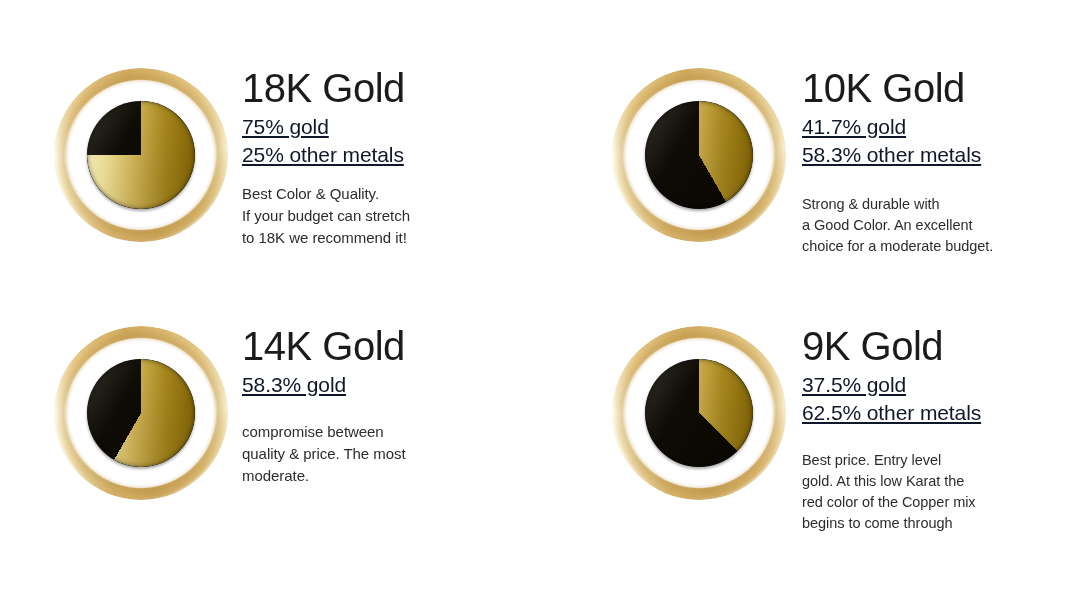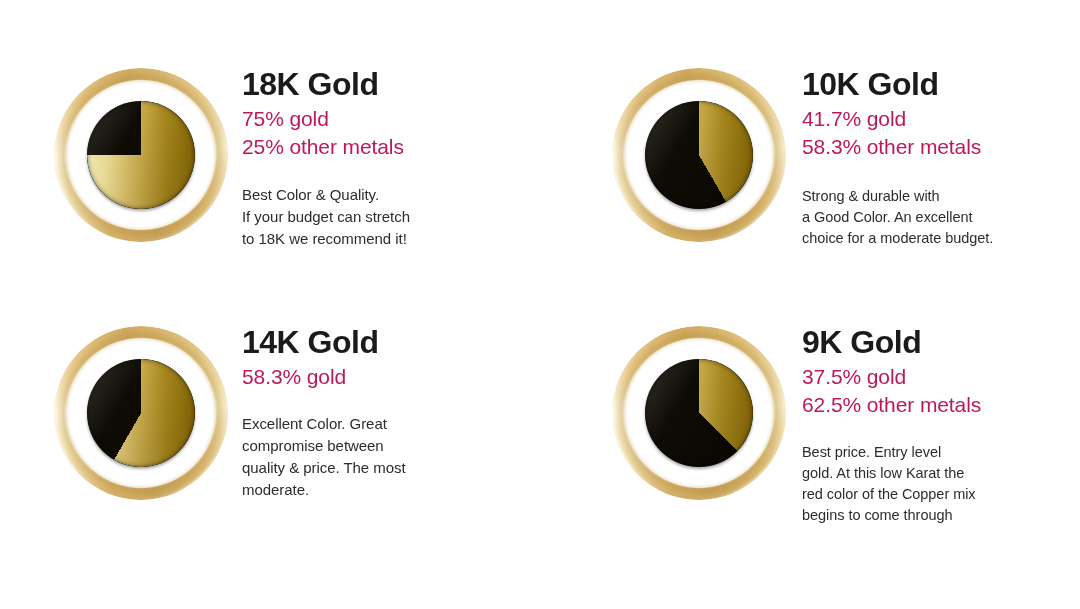--- a/index.html
+++ b/index.html
@@ -143,40 +143,41 @@
   }
 
   
   .text {
     margin-left: 12px;
     padding-top: 6px;
     width: 300px;
   }
 
   .title {
-    font-size: 32px;
-    font-weight: 700;
+    font-size: 40px;
+    font-weight: 400;
     line-height: 1.02;
     letter-spacing: -0.5px;
     color: #1b1b1b;
     margin: 0 0 4px 0;
     white-space: nowrap;
   }
 
   .pct {
     font-size: 21px;
     font-weight: 400;
     line-height: 1.36;
-    color: #be185d;
+    color: #0f172a;
     letter-spacing: -0.1px;
     white-space: nowrap;
+    text-decoration: underline;
   }
 
   .desc {
-    margin-top: 22px;
+    margin-top: 13px;
     font-size: 15px;
     line-height: 1.46;
     color: #2d2d2d;
     letter-spacing: -0.05px;
   }
   .desc-line { white-space: nowrap; }
 
   
   .card-10k .text, .card-9k .text { margin-left: 14px; width: 290px; }
   .card-10k .desc { margin-top: 24px; font-size: 14.5px; }
@@ -245,21 +246,20 @@
           <div style="position: absolute; inset: 0px; border-radius: 50%; pointer-events: none;"></div>
           <div style="position: absolute; inset: 0px; border-radius: 50%; background: linear-gradient(90deg, rgb(239, 230, 171) 0%, rgb(230, 216, 143) 18%, rgb(207, 177, 82) 45%, rgb(171, 138, 28) 72%, rgb(142, 109, 4) 100%); mask: conic-gradient(rgb(0, 0, 0) 0deg, rgb(0, 0, 0) 209.9deg, transparent 209.9deg, transparent 360deg);"></div>
         <div class="pie-gloss"></div>
         <div class="pie-edge"></div>
       </div>
     </div>
     <div class="text">
       <div class="title">14K Gold</div>
       <div class="pct">58.3% gold</div>
       <div class="desc">
-        <div class="desc-line">Excellent Color. Great</div>
         <div class="desc-line">compromise between</div>
         <div class="desc-line">quality &amp; price. The most</div>
         <div class="desc-line">moderate.</div>
       </div>
     </div>
   </div>
 
   <div class="card card-9k">
     <div class="emblem">
       <div class="ring"></div>

